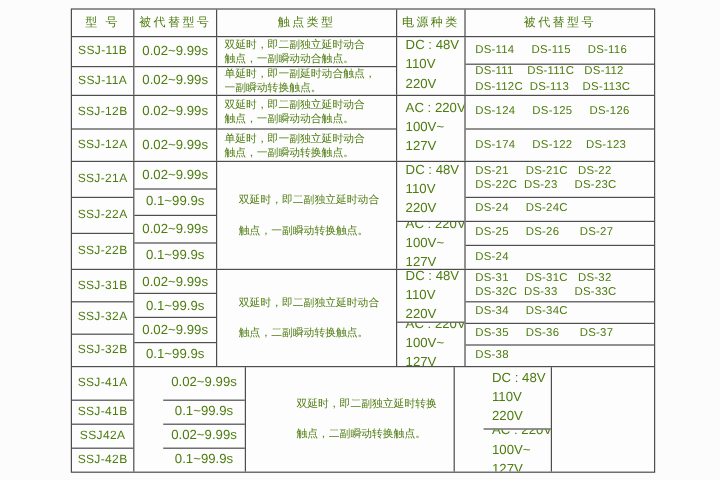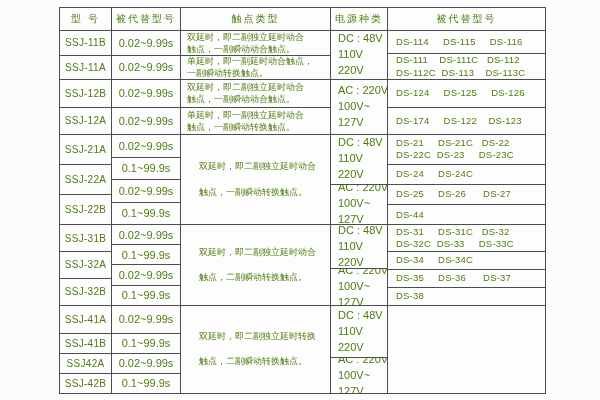--- a/index.html
+++ b/index.html
@@ -10,21 +10,21 @@
     display:flex;flex-direction:column;}
   .header-row{display:flex;flex:none;height:22px;border-bottom:1px solid #4d4d4d;}
   .h-cell{display:flex;align-items:center;justify-content:center;font-size:10px;
     letter-spacing:2px;box-sizing:border-box;border-right:1px solid #4d4d4d;}
   .w-model{width:52px;flex:none;}
   .w-delay{width:69px;flex:none;}
   .w-contact{width:150px;flex:none;}
   .w-power{width:57px;flex:none;}
   .w-replaced{flex:1;border-right:none !important;}
   .section{display:flex;border-bottom:1px solid #4d4d4d;min-height:0;}
-  .section:last-child{border-bottom:none;}
+  .section:last-child{border-bottom:none;gap:24px;}
   .scol{display:flex;flex-direction:column;box-sizing:border-box;
     border-right:1px solid #4d4d4d;min-height:0;}
   .cell{display:flex;align-items:center;box-sizing:border-box;flex:1;min-height:0;
     border-bottom:1px solid #4d4d4d;overflow:hidden;}
   .cell:last-child{border-bottom:none;}
   .center{justify-content:center;text-align:center;}
   .model{font-size:10px;letter-spacing:.3px;}
   .delay{font-size:11px;}
   .contact{font-size:9px;line-height:1.35;padding:2px 4px 2px 6px;white-space:pre;}
   .contact-merged{font-size:9px;line-height:2.8;padding-left:18px;white-space:pre;}
@@ -120,21 +120,21 @@
 220V</div>
         <div class="cell power" style="flex:0.9">AC : 220V
 100V~
 127V</div>
       </div>
       <div class="scol w-replaced">
         <div class="cell ds" style="flex:1.5">DS-21     DS-21C   DS-22
 DS-22C  DS-23     DS-23C</div>
         <div class="cell ds">DS-24     DS-24C</div>
         <div class="cell ds">DS-25     DS-26      DS-27</div>
-        <div class="cell ds">DS-44</div>
+        <div class="cell ds">DS-24</div>
       </div>
     </div>
 
     <div class="section" style="flex:81">
       <div class="scol w-model">
         <div class="cell center model">SSJ-31B</div>
         <div class="cell center model">SSJ-32A</div>
         <div class="cell center model">SSJ-32B</div>
       </div>
       <div class="scol w-delay">

